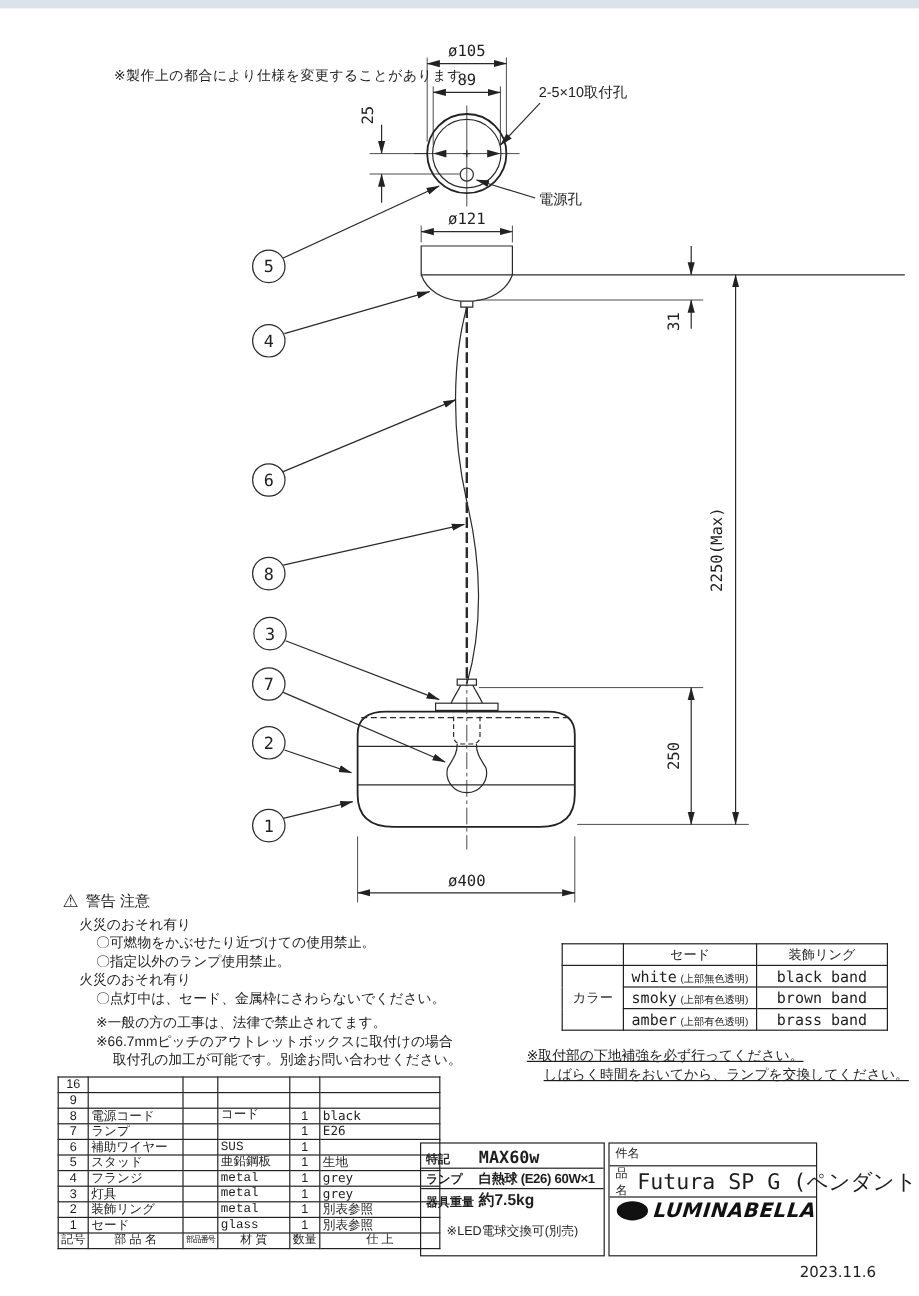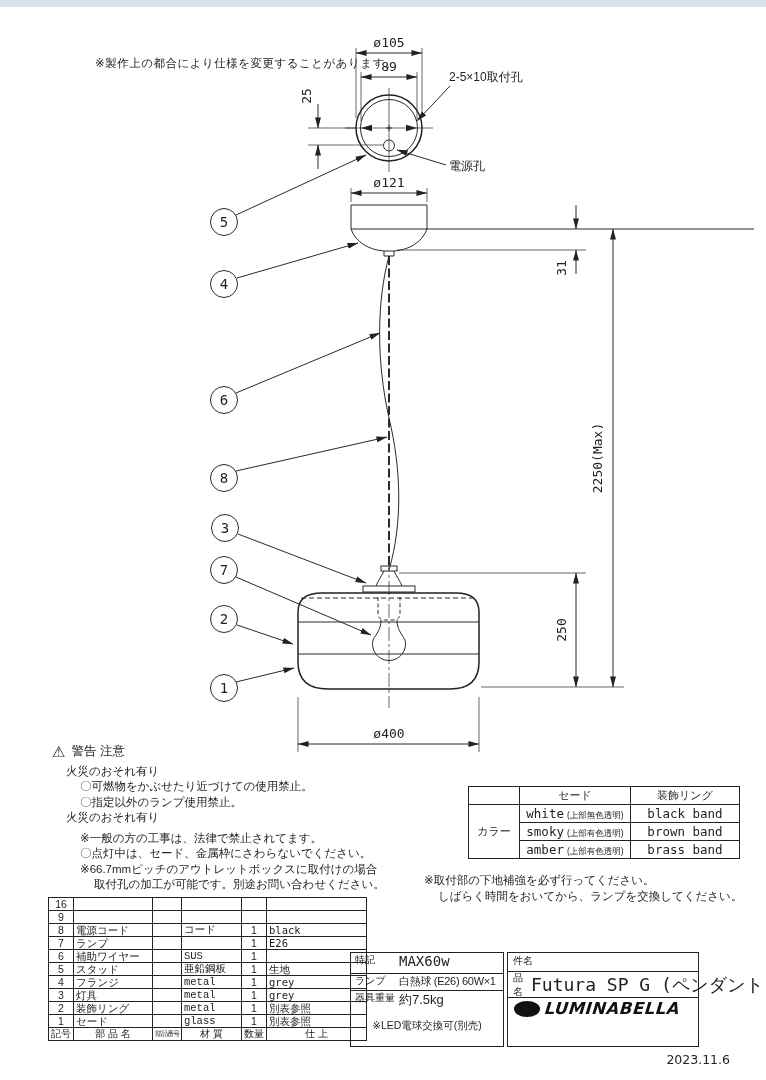--- a/index.html
+++ b/index.html
@@ -16,21 +16,21 @@
   .note-top{position:absolute;left:95px;top:56px;font-size:11.5px;letter-spacing:0.5px;}
   
   .warnbox{position:absolute;left:52px;top:744px;width:380px;font-size:11.5px;line-height:15.5px;}
   .warn-title{display:flex;align-items:center;gap:6px;font-size:12.5px;margin-bottom:4px;}
   .warn-tri{font-size:15px;line-height:15px;}
   .ind1{padding-left:14px;}
   .ind2{padding-left:28px;}
   .ind3{padding-left:42px;}
   .gap-top{margin-top:5px;}
   
-  .sitenotes{position:absolute;left:424px;top:872px;font-size:11.5px;line-height:16px;}
+  .sitenotes{position:absolute;left:439px;top:872px;font-size:11.5px;line-height:16px;text-decoration:underline;}
   .sitenotes .ind{padding-left:14px;}
   
   table{border-collapse:collapse;}
   .colortable{position:absolute;left:468px;top:786px;border:1.6px solid #222;font-size:11px;}
   .colortable td,.colortable th{border:1px solid #222;padding:0 4px;height:17px;font-weight:normal;
         text-align:center;vertical-align:middle;white-space:nowrap;}
   .colortable .shade-name,.ring-name{font-family:"DejaVu Sans Mono","Liberation Mono",monospace;font-size:12.5px;}
   .colortable .shade-note{font-size:8.5px;}
   .colortable .c0{width:42px;} .colortable .c1{width:102px;} .colortable .c2{width:100px;}
   
@@ -41,30 +41,30 @@
   .partstable .cname{width:74px;margin-left:45px;}
   .partstable .cpart{width:24px;}
   .partstable .cmat{width:55px;font-family:Liberation Mono, monospace;font-size:10.5px;}
   .partstable .cqty{width:16px;text-align:center;}
   .partstable .cfin{width:95px;font-family:"DejaVu Sans Mono","Liberation Mono",monospace;font-size:10.5px;}
   .partstable .hdr td{font-size:10px;text-align:center;font-family:"Liberation Sans",sans-serif;}
   .partstable .hdr .cpart{font-size:7px;letter-spacing:-1px;}
   
   .specleft{position:absolute;left:350px;top:952px;width:154px;height:95px;border:1.6px solid #222;
         box-sizing:border-box;font-size:10px;}
-  .specleft .row{display:flex;align-items:flex-start;box-sizing:border-box;padding:0 4px;}
+  .specleft .row{display:flex;align-items:flex-end;box-sizing:border-box;padding:0 4px;font-weight:bold;}
   .specleft .r1{height:21px;border-bottom:1px solid #222;}
   .specleft .r2{height:17px;border-bottom:1px solid #222;}
   .specleft .r3{height:18px;}
   .specleft .lbl{width:44px;flex:none;}
   .specleft .val-big{font-family:"DejaVu Sans Mono","Liberation Mono",monospace;font-size:14px;}
   .specleft .val-mid{font-size:11px;white-space:nowrap;letter-spacing:-0.3px;}
   .specleft .val-kg{font-size:13px;}
   .specleft .lednote{height:34px;display:flex;align-items:center;justify-content:center;font-size:10.5px;}
-  .specright{position:absolute;left:507px;top:952px;width:192px;height:95px;border:1.6px solid #222;
+  .specright{position:absolute;left:507px;top:952px;width:174px;height:95px;border:1.6px solid #222;
         box-sizing:border-box;font-size:10px;}
   .specright .row{box-sizing:border-box;padding:1px 5px;}
   .specright .r1{height:19px;border-bottom:1px solid #222;}
   .specright .r2{height:26px;border-bottom:1px solid #222;display:flex;align-items:center;gap:8px;}
   .specright .r3{height:19px;}
   .specright .hinmei-val{font-family:"DejaVu Sans Mono","Liberation Mono",monospace;font-size:18px;white-space:nowrap;}
   .logo-row{display:flex;align-items:center;gap:5px;padding:1px 6px;}
   .logo-mark{width:26px;height:16px;background:#111;border-radius:50%;flex:none;}
   .logo-text{font-weight:800;font-style:italic;font-size:16.5px;letter-spacing:0.5px;transform:skewX(-6deg);
         font-family:"DejaVu Sans","Liberation Sans",sans-serif;color:#111;}
@@ -238,22 +238,22 @@
 
   <div class="warnbox">
     <div class="warn-title">
       <span class="warn-tri">⚠</span>
       <span>警告  注意</span>
     </div>
     <div class="ind1">火災のおそれ有り</div>
     <div class="ind2">〇可燃物をかぶせたり近づけての使用禁止。</div>
     <div class="ind2">〇指定以外のランプ使用禁止。</div>
     <div class="ind1">火災のおそれ有り</div>
+    <div class="ind2">〇点灯中は、セード、金属枠にさわらないでください。</div>
     <div class="ind2 gap-top">※一般の方の工事は、法律で禁止されてます。</div>
-    <div class="ind2">〇点灯中は、セード、金属枠にさわらないでください。</div>
     <div class="ind2">※66.7mmピッチのアウトレットボックスに取付けの場合</div>
     <div class="ind3">取付孔の加工が可能です。別途お問い合わせください。</div>
   </div>
 
   <table class="colortable">
     <tbody>
         <tr>
       <td class="c0"></td>
       <td class="c1">セード</td>
       <td class="c2">装飾リング</td>

